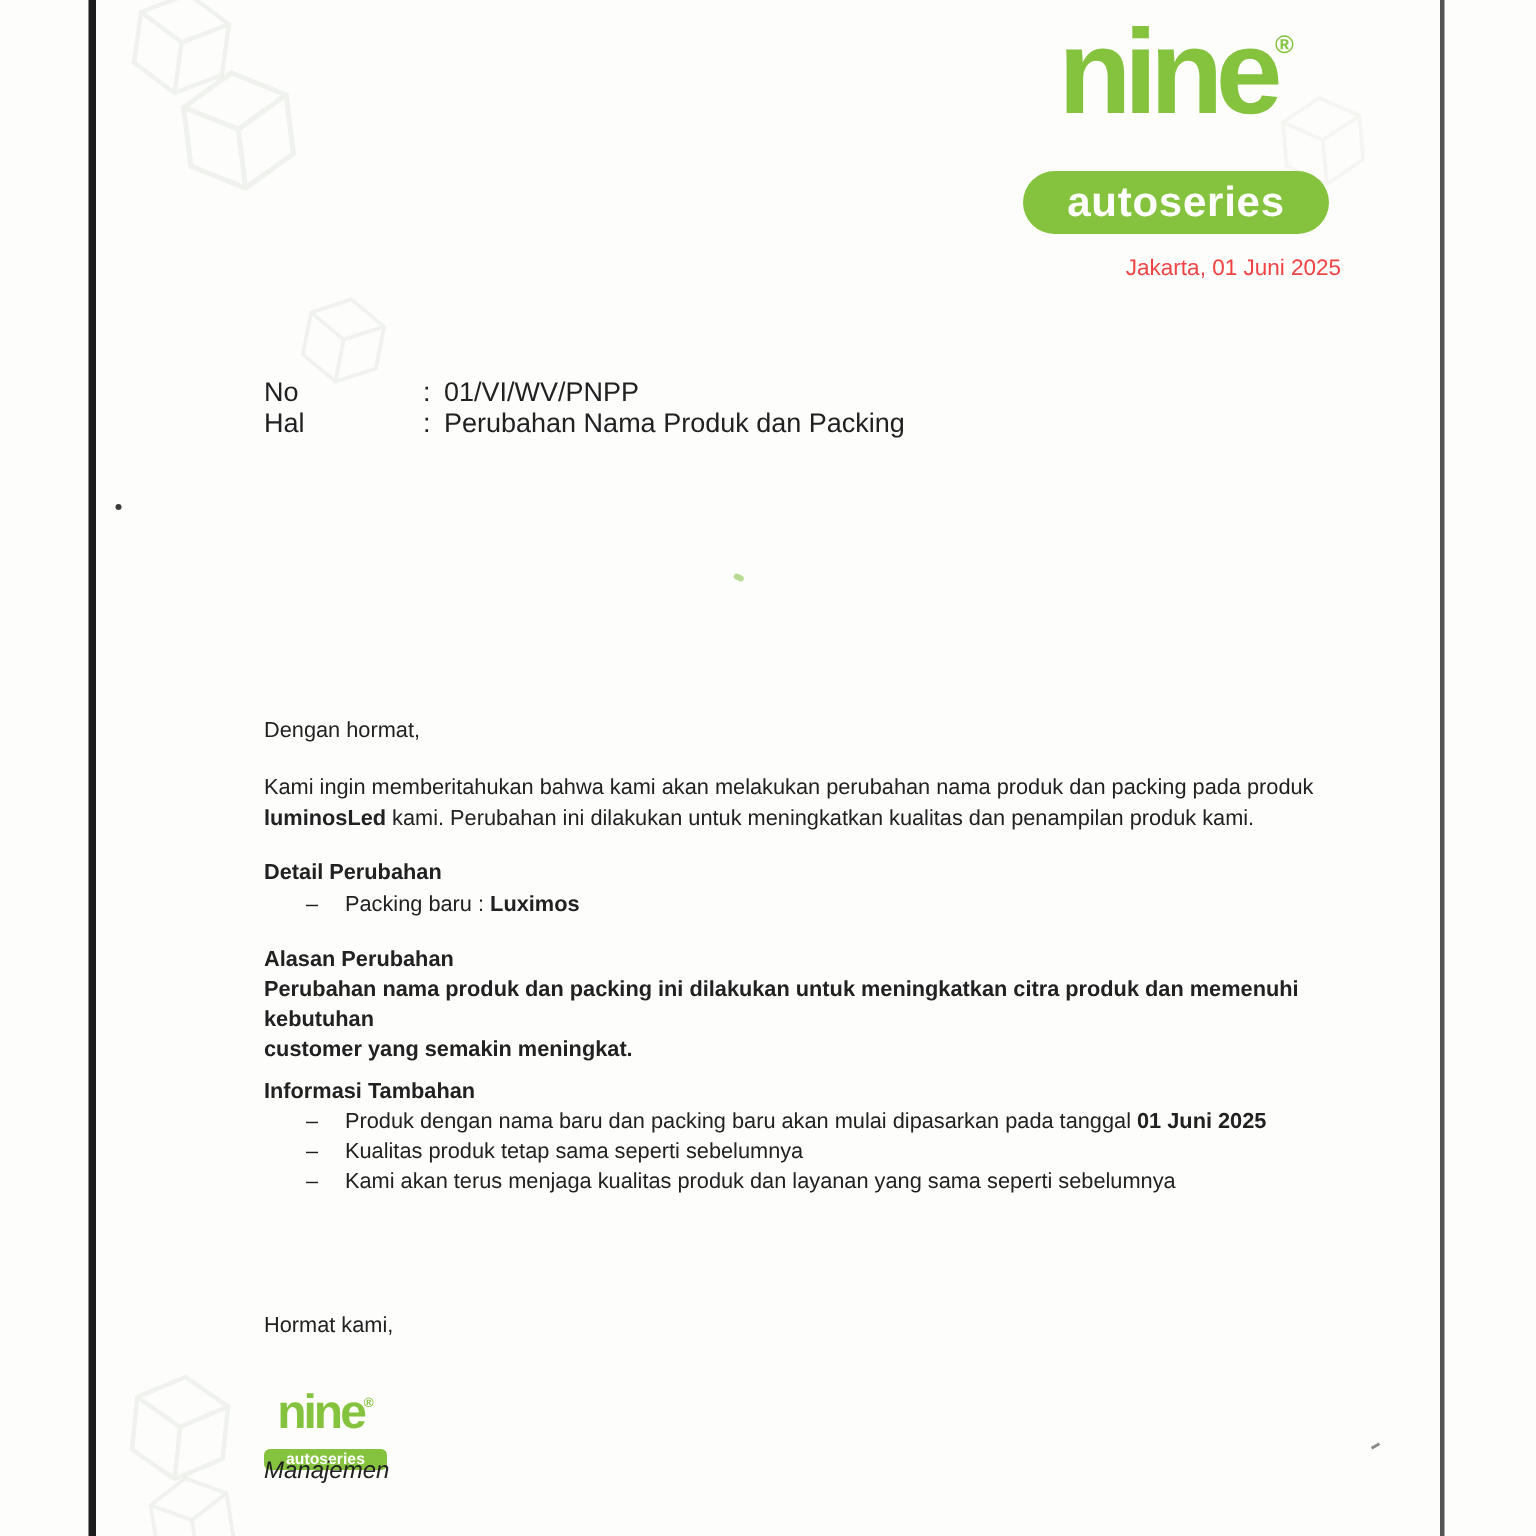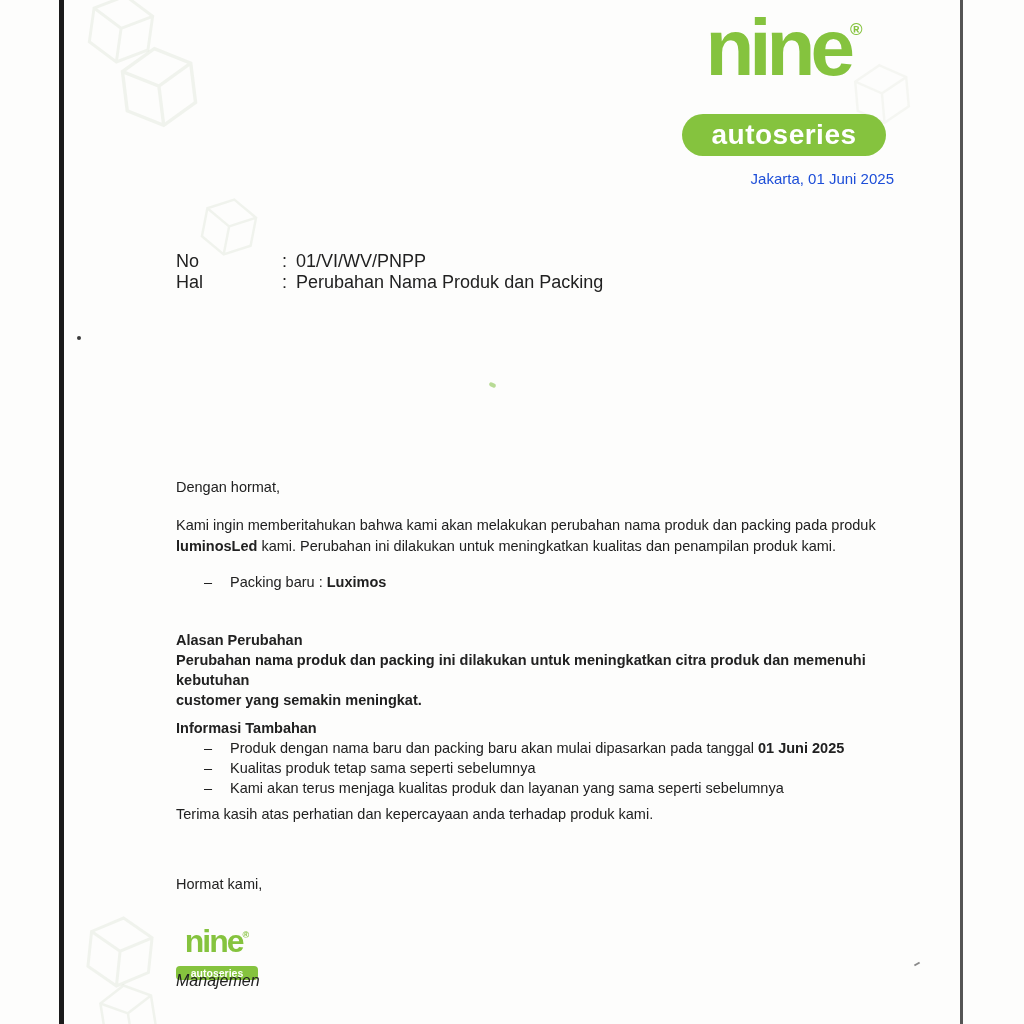--- a/index.html
+++ b/index.html
@@ -43,21 +43,21 @@
   .logo-name .reg {
     display: inline-block; font-size: 17px; letter-spacing: 0;
     transform: translateY(-40px);
   }
   .logo-sub {
     margin-top: 4px; height: 42px; line-height: 42px;
     background: #85c33e; color: #ffffff; border-radius: 21px;
     font-size: 28px; font-weight: bold; letter-spacing: .5px;
   }
 
-  .dateline { position: absolute; top: 170px; right: 130px; font-size: 15px; color: #1d4ed8; }
+  .dateline { position: absolute; top: 170px; right: 130px; font-size: 15px; color: #ef4444; }
 
   .meta { position: absolute; left: 176px; top: 251px; font-size: 18px; line-height: 21px; }
   .meta-label { display: inline-block; width: 106px; }
   .meta-colon { display: inline-block; width: 14px; }
 
   .recipient { position: absolute; left: 176px; top: 369px; font-size: 14.5px; line-height: 20px; }
   .recipient .yth { margin-bottom: 13px; }
 
   .greeting { position: absolute; left: 176px; top: 479px; font-size: 14.5px; }
 
@@ -149,20 +149,21 @@
       <span class="meta-label">Hal</span><span class="meta-colon">:</span><span class="meta-value">Perubahan Nama Produk dan Packing</span>
     </div>
   </div>
 
 
   <div class="greeting">Dengan hormat,</div>
 
   <p class="para1"><span>Kami ingin memberitahukan bahwa kami akan melakukan perubahan nama produk dan packing pada produk</span><br><b>luminosLed</b><span> kami. Perubahan ini dilakukan untuk meningkatkan kualitas dan penampilan produk kami.</span></p>
 
   <div class="section sec-detail">
+    <div class="heading">Detail Perubahan</div>
     <div class="bullet">
       <span class="marker">–</span>
       <span class="btext"><span>Packing baru : </span><b>Luximos</b></span>
     </div>
   </div>
 
   <div class="section sec-alasan">
     <div class="heading">Alasan Perubahan</div>
     <div class="ptext"><span>Perubahan nama produk dan packing ini dilakukan untuk meningkatkan citra produk dan memenuhi kebutuhan</span><br><span>customer yang semakin meningkat.</span></div>
   </div>
@@ -176,21 +177,20 @@
     <div class="bullet">
       <span class="marker">–</span>
       <span class="btext">Kualitas produk tetap sama seperti sebelumnya</span>
     </div>
     <div class="bullet">
       <span class="marker">–</span>
       <span class="btext">Kami akan terus menjaga kualitas produk dan layanan yang sama seperti sebelumnya</span>
     </div>
   </div>
 
-  <div class="thanks">Terima kasih atas perhatian dan kepercayaan anda terhadap produk kami.</div>
   <div class="signoff">Hormat kami,</div>
 
   <div class="sig-logo">
     <div class="sig-name"><span>nine</span><span class="reg2">®</span></div>
     <div class="sig-sub">autoseries</div>
   </div>
 
   <div class="signatory">Manajemen</div>
 
 </div>

